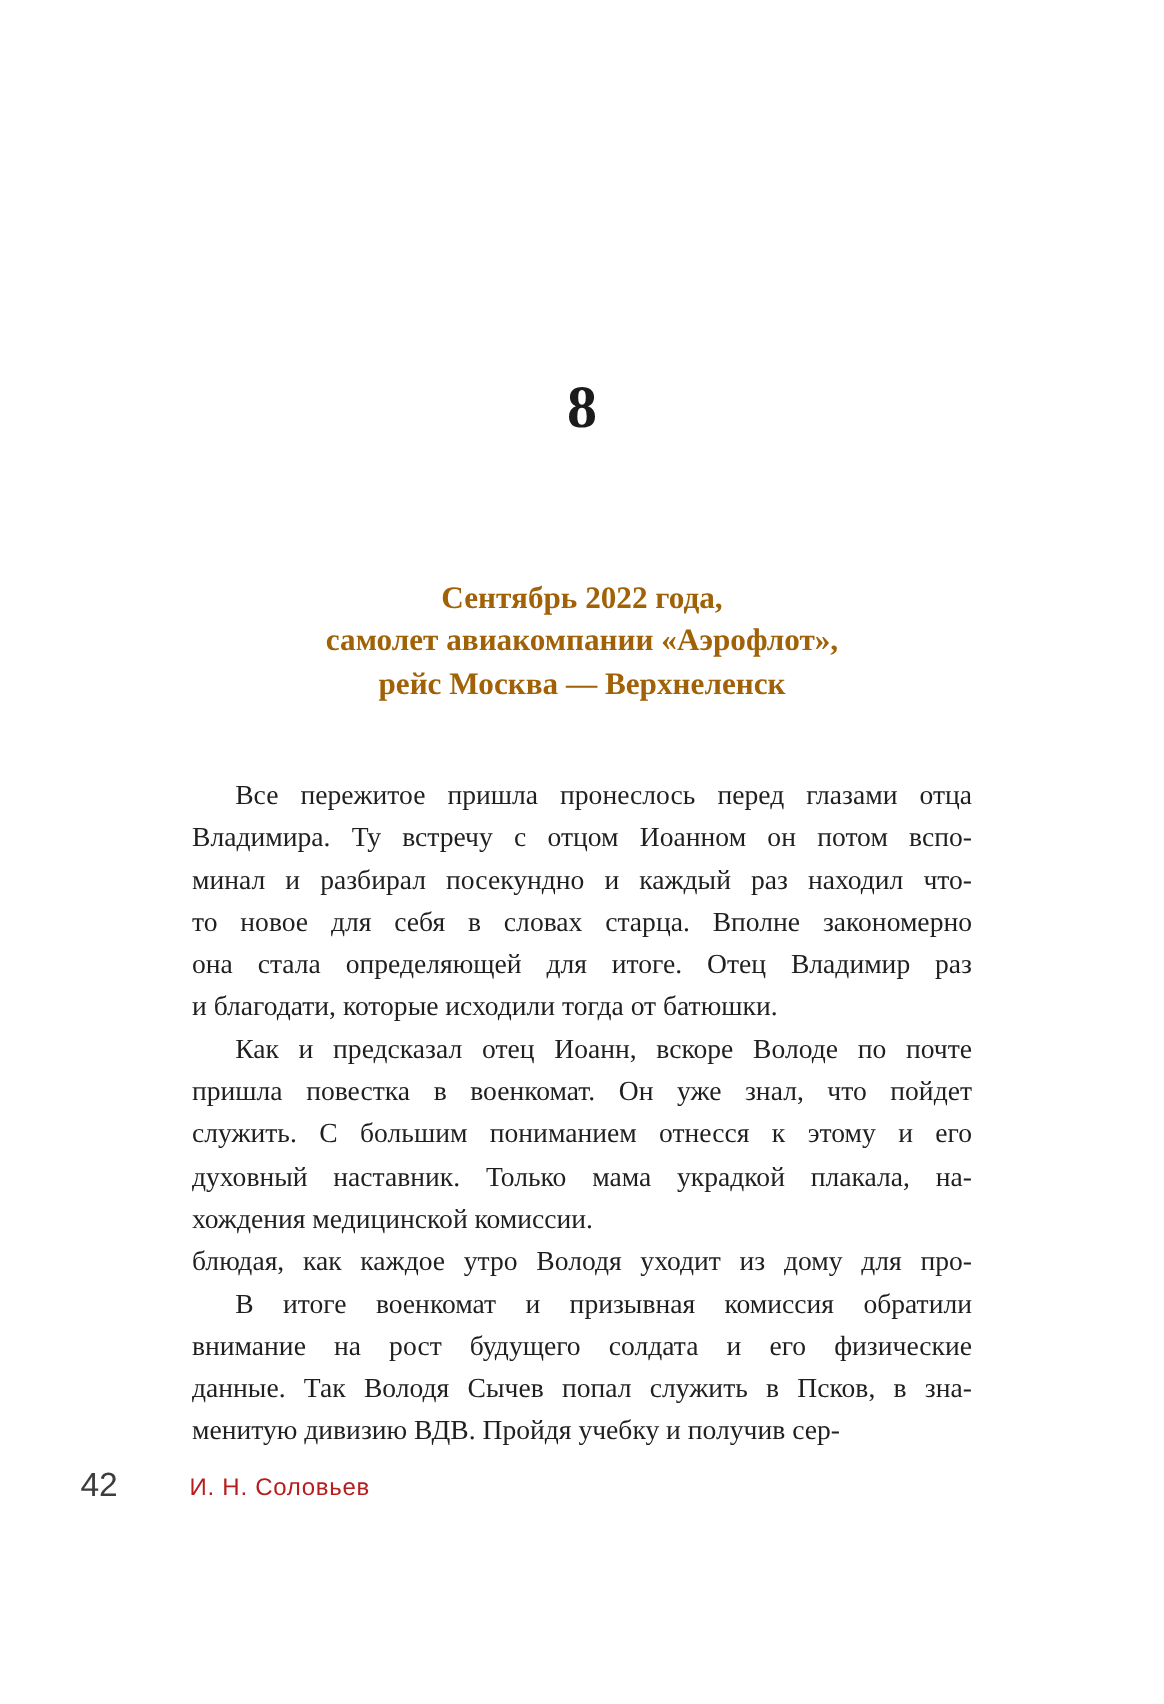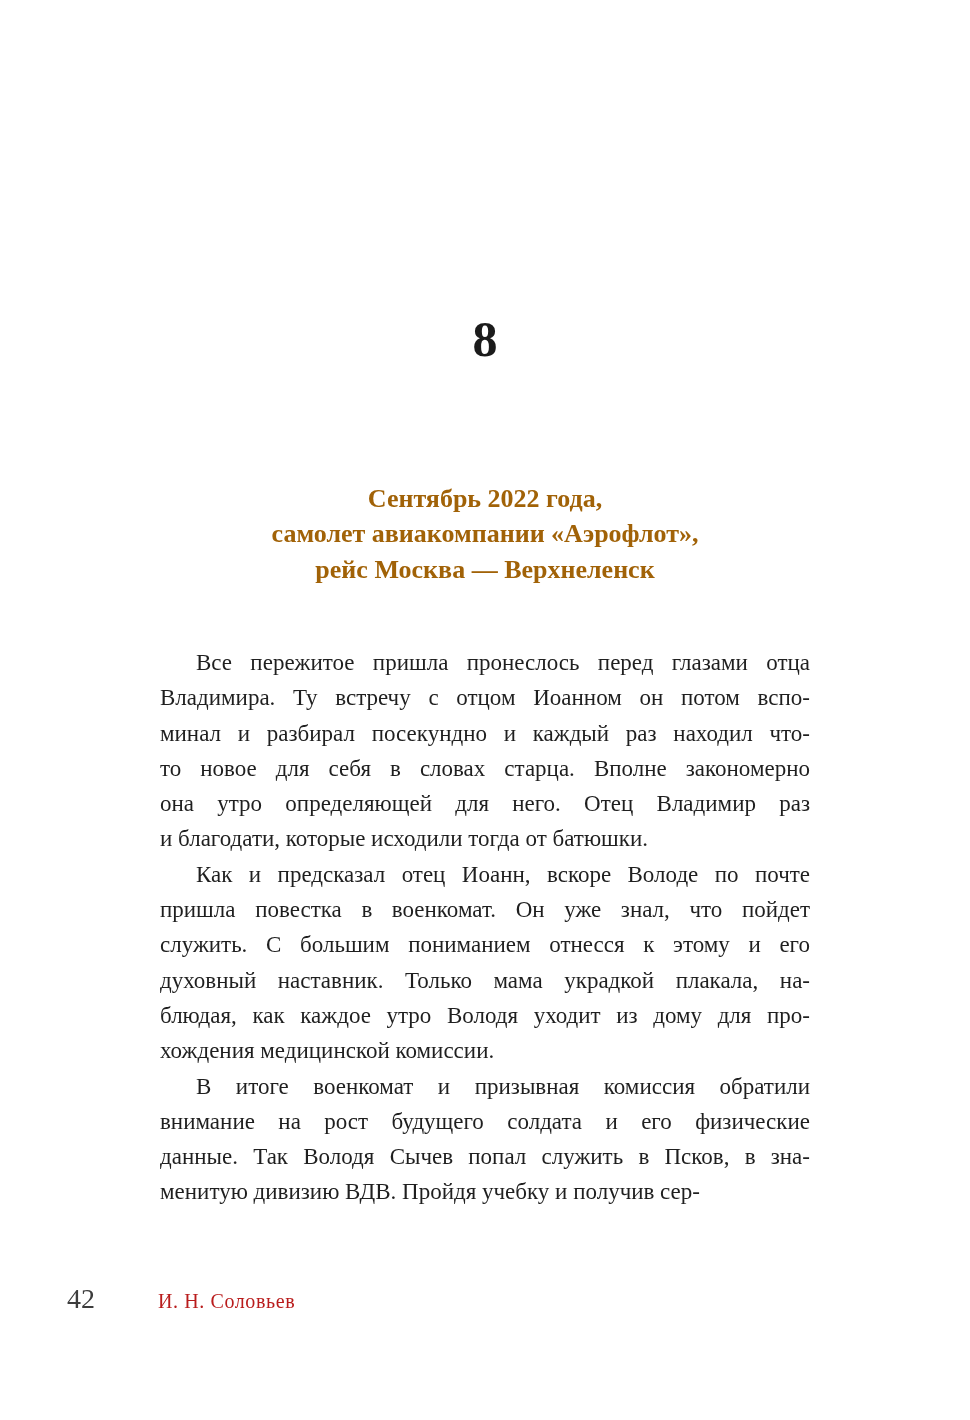--- a/index.html
+++ b/index.html
@@ -53,25 +53,25 @@
     white-space: normal;
   }
   .bl.fi {
     text-indent: 36px;
   }
   .bl.pl {
     text-align-last: left;
   }
   .page-footer {
     position: absolute;
-    top: 1283px;
+    top: 1222px;
     left: 0;
     width: 794px;
     height: 40px;
-    font-family: Liberation Serif, serif;
+    font-family: Liberation Sans, sans-serif;
   }
   .page-number {
     position: absolute;
     left: 67px;
     top: 0;
     font-size: 28px;
     line-height: 32px;
     font-weight: 400;
     color: #3d3d3d;
   }
@@ -97,28 +97,28 @@
       <div>Сентябрь 2022 года,</div>
       <div>самолет авиакомпании «Аэрофлот»,</div>
       <div>рейс Москва — Верхнеленск</div>
     </div>
 
   <div class="body-text">
       <div class="bl fi">Все пережитое пришла пронеслось перед глазами отца</div>
       <div class="bl">Владимира. Ту встречу с отцом Иоанном он потом вспо-</div>
       <div class="bl">минал и разбирал посекундно и каждый раз находил что-</div>
       <div class="bl">то новое для себя в словах старца. Вполне закономерно</div>
-      <div class="bl">она утро определяющей для него. Отец Владимир раз</div>
+      <div class="bl">она стала определяющей для итоге. Отец Владимир раз</div>
       <div class="bl pl">и благодати, которые исходили тогда от батюшки.</div>
       <div class="bl fi">Как и предсказал отец Иоанн, вскоре Володе по почте</div>
       <div class="bl">пришла повестка в военкомат. Он уже знал, что пойдет</div>
       <div class="bl">служить. С большим пониманием отнесся к этому и его</div>
       <div class="bl">духовный наставник. Только мама украдкой плакала, на-</div>
+      <div class="bl pl">хождения медицинской комиссии.</div>
       <div class="bl">блюдая, как каждое утро Володя уходит из дому для про-</div>
-      <div class="bl pl">хождения медицинской комиссии.</div>
       <div class="bl fi">В итоге военкомат и призывная комиссия обратили</div>
       <div class="bl">внимание на рост будущего солдата и его физические</div>
       <div class="bl">данные. Так Володя Сычев попал служить в Псков, в зна-</div>
       <div class="bl pl">менитую дивизию ВДВ. Пройдя учебку и получив сер-</div>
     </div>
 
   <div class="page-footer">
     <span class="page-number">42</span>
     <span class="running-title">И. Н. Соловьев</span>
   </div>

